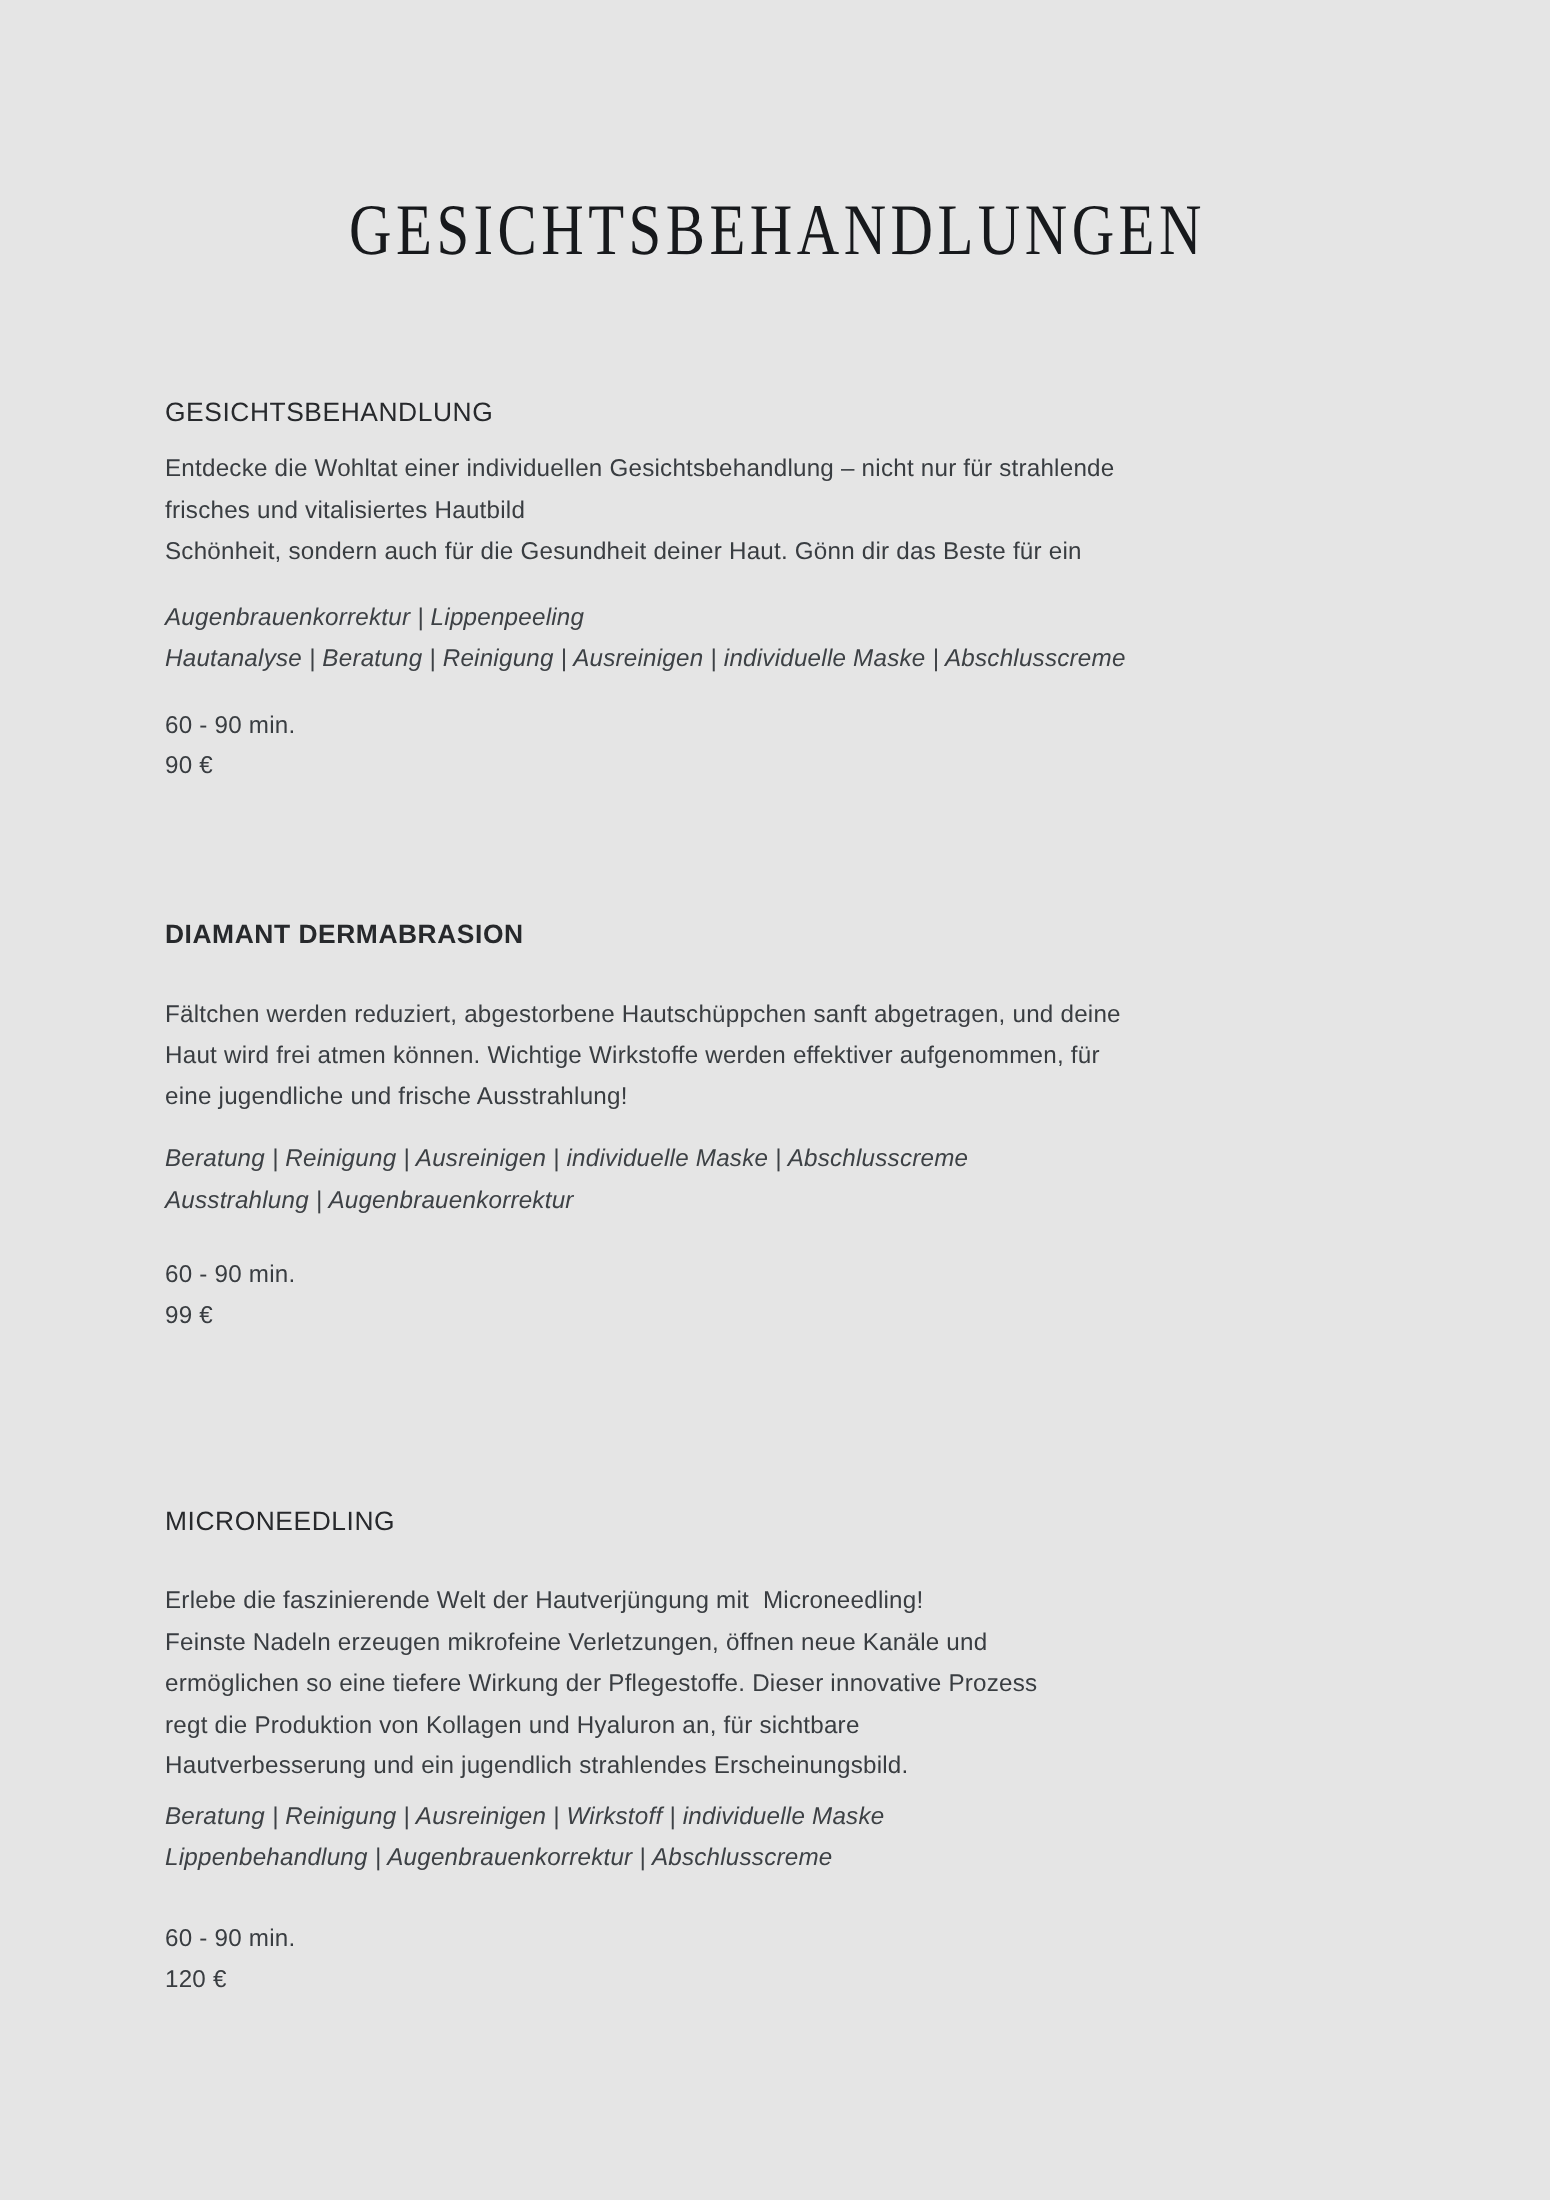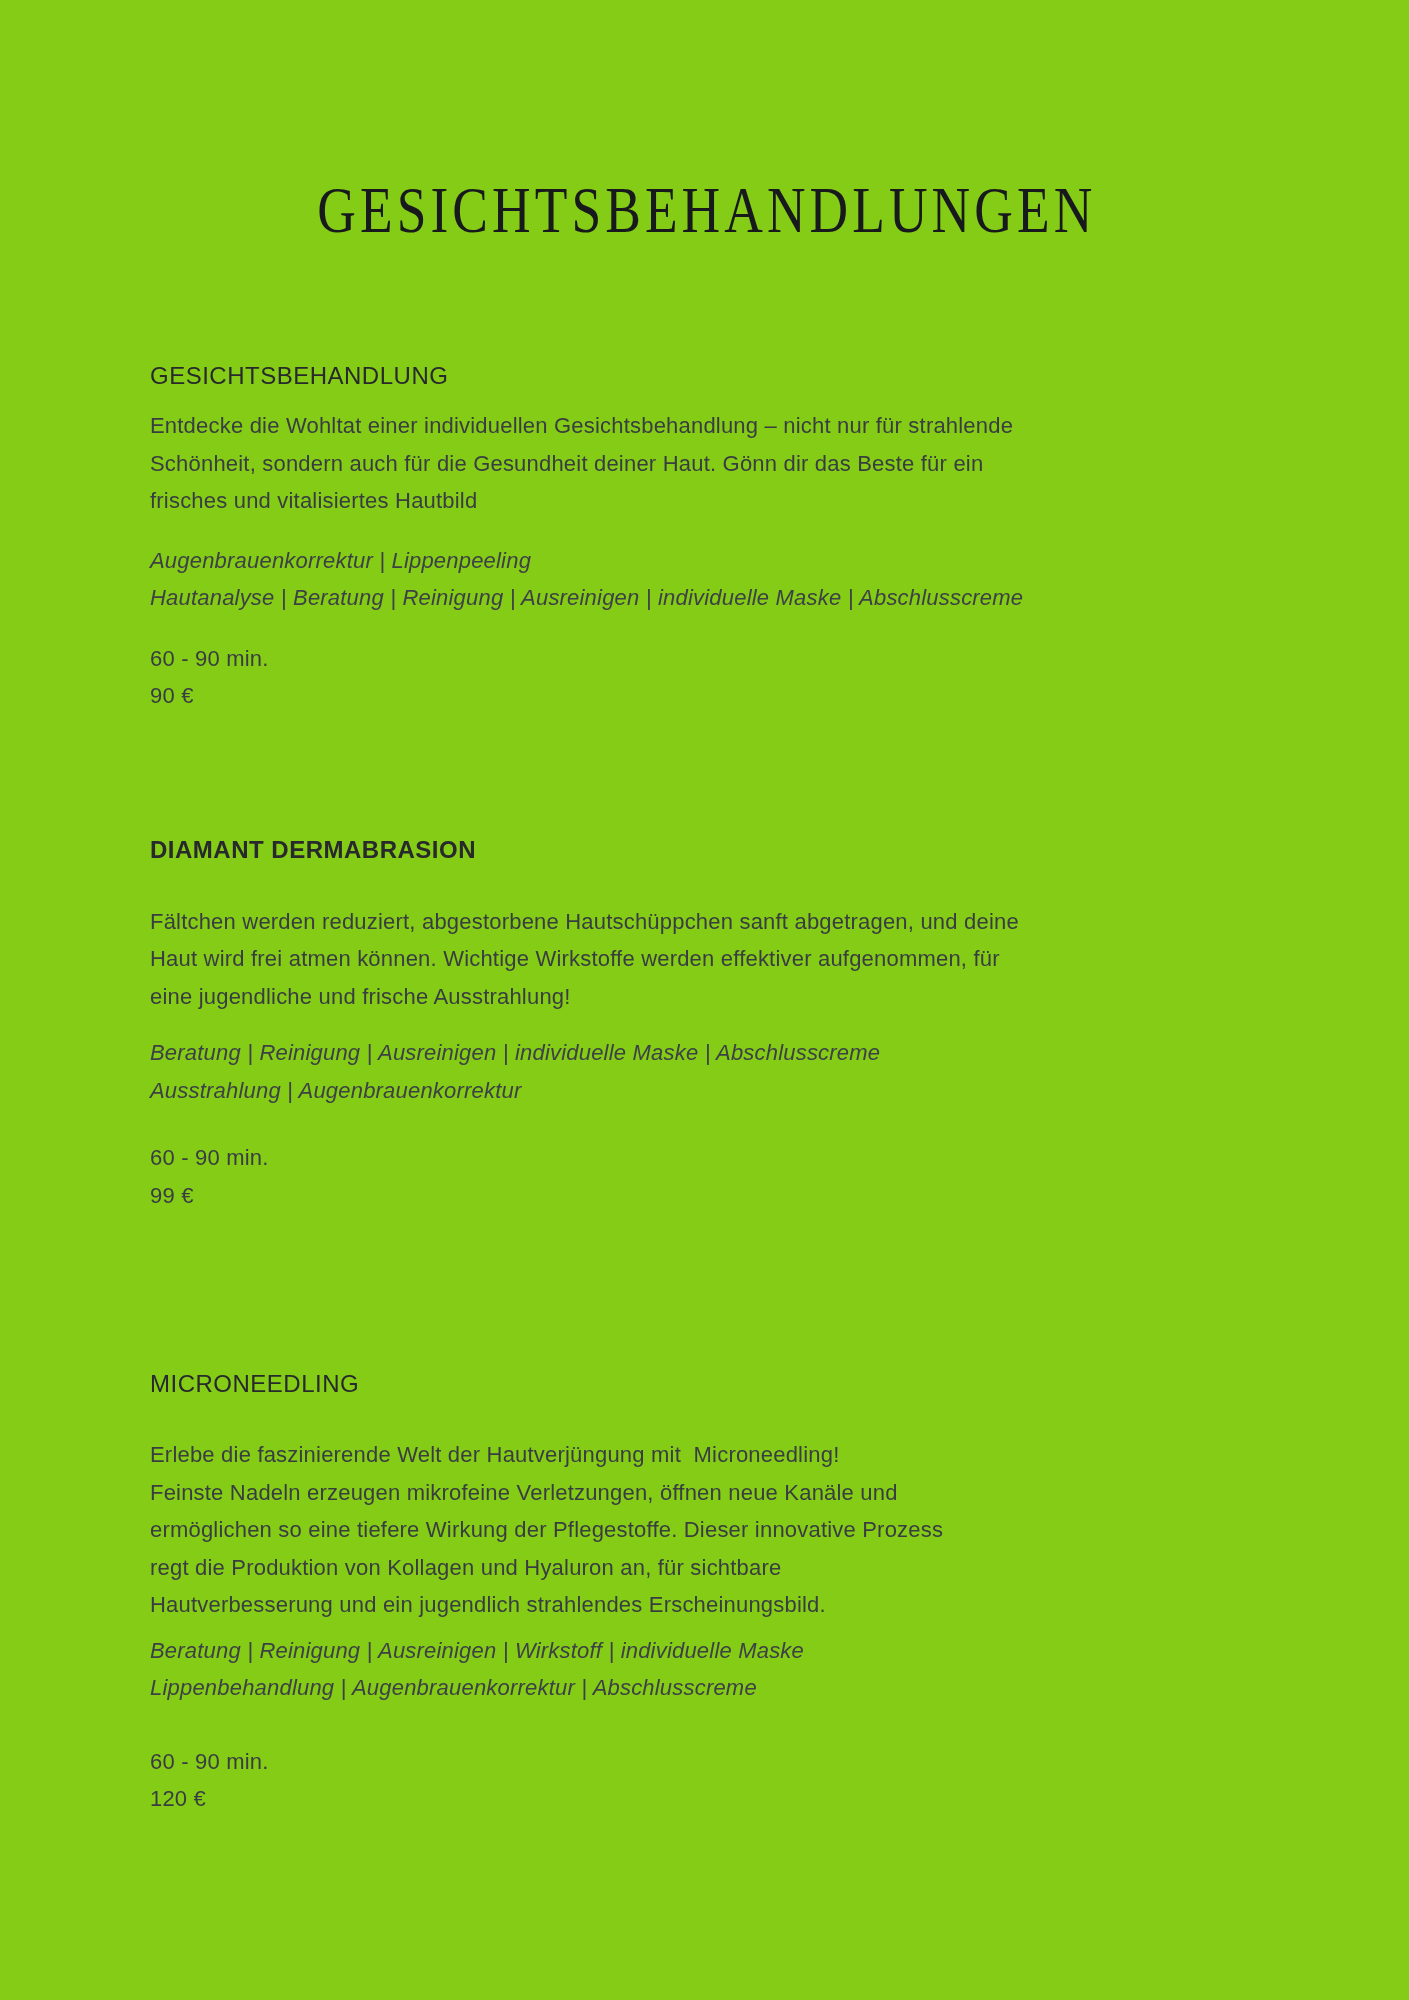--- a/index.html
+++ b/index.html
@@ -7,21 +7,21 @@
   body {
     width: 1409px;
     height: 2000px;
     overflow: hidden;
     font-family: "Liberation Sans", "DejaVu Sans", sans-serif;
     -webkit-font-smoothing: antialiased;
   }
   .page {
     width: 1409px;
     height: 2000px;
-    background: #84cc16;
+    background: #e5e5e5;
     padding: 177px 146px 0 150px;
   }
 
   
   .doc-title-wrap {
     text-align: center;
     line-height: 1;
     height: 66px;
   }
   .doc-title {
@@ -77,22 +77,22 @@
 <div class="page">
 
   <div class="doc-title-wrap">
     <h1 class="doc-title">GESICHTSBEHANDLUNGEN</h1>
   </div>
 
   <section>
     <h2 class="section-heading s1-heading">GESICHTSBEHANDLUNG</h2>
     <p class="desc s1-desc">
       <span class="line">Entdecke die Wohltat einer individuellen Gesichtsbehandlung – nicht nur für strahlende</span>
+      <span class="line">frisches und vitalisiertes Hautbild</span>
       <span class="line">Schönheit, sondern auch für die Gesundheit deiner Haut. Gönn dir das Beste für ein</span>
-      <span class="line">frisches und vitalisiertes Hautbild</span>
     </p>
     <p class="includes s1-inc">
       <span class="line">Augenbrauenkorrektur | Lippenpeeling</span>
       <span class="line">Hautanalyse | Beratung | Reinigung | Ausreinigen | individuelle Maske | Abschlusscreme</span>
     </p>
     <p class="meta s1-meta">
       <span class="line">60 - 90 min.</span>
       <span class="line">90 €</span>
     </p>
   </section>

